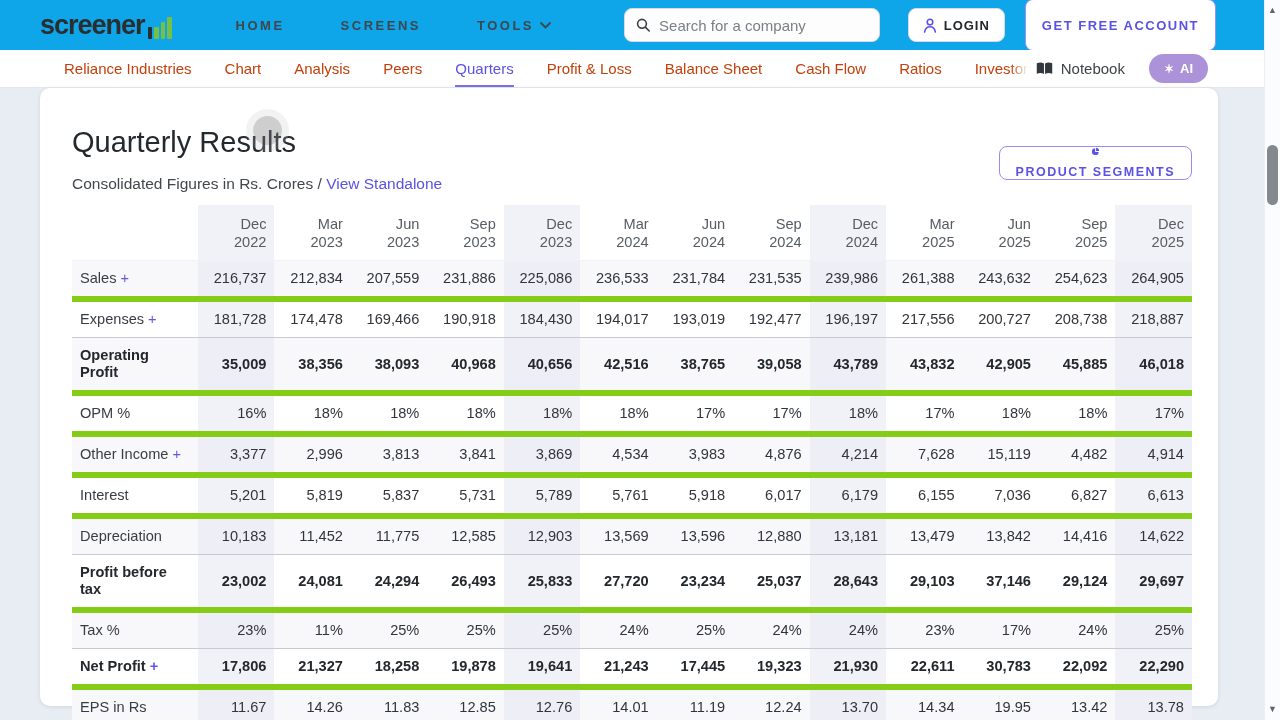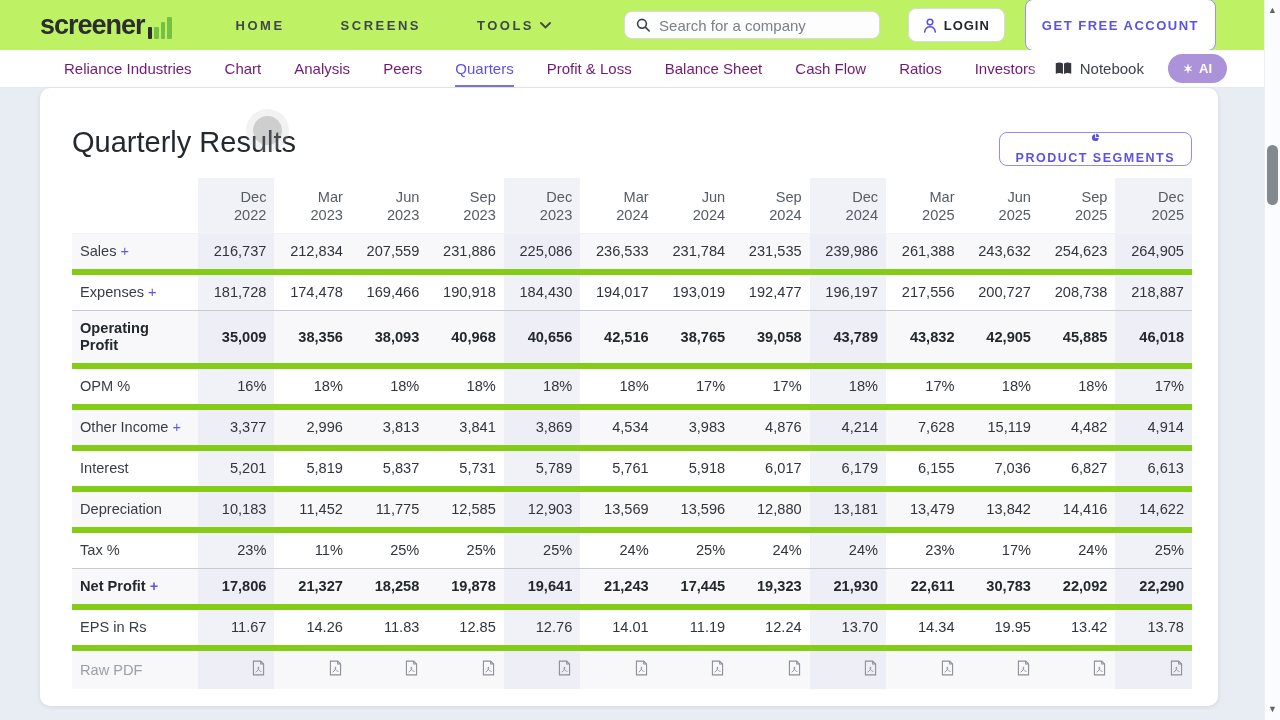--- a/index.html
+++ b/index.html
@@ -7,40 +7,40 @@
   body {
     font-family:"Liberation Sans", sans-serif;
     background:#e8ecf3;
     overflow:hidden;
     position:relative;
     color:#2e3338;
   }
 
   
   .topbar {
-    height:50px; background:#bef264;
+    height:50px; background:#0ea5e9;
     display:flex; align-items:center;
     padding:0 64px 0 40px;
   }
   .logo { display:flex; align-items:flex-end; cursor:pointer; }
   .logo-text {
     font-size:27px; font-weight:700; color:#2b2d2f; letter-spacing:-1px; line-height:1;
   }
   .logo-bars { display:flex; align-items:flex-end; gap:2px; margin-left:3px; }
   .logo-bars i { display:block; width:4.5px; border-radius:1px; background:#76c043; }
   .logo-bars i.dark { background:#2b2d2f; height:12px; }
   .logo-bars i.b1 { height:12px; } .logo-bars i.b2 { height:17px; } .logo-bars i.b3 { height:22px; }
 
   .nav { display:flex; gap:56px; margin-left:64px; }
   .nav-item {
     font-size:13px; letter-spacing:2.5px; font-weight:700; color:#3f464c; cursor:pointer;
     display:flex; align-items:center; gap:6px;
   }
   .search-box {
-    margin-left:auto; width:256px; height:28px;
+    margin-left:auto; width:256px; height:34px;
     border:1px solid #d7dadf; border-radius:8px; background:#fdfdfe;
     display:flex; align-items:center; padding:0 11px; gap:9px;
   }
   .search-box input {
     border:none; outline:none; background:transparent; width:100%;
     font-size:15px; color:#3a3f45; font-family:"Liberation Sans", sans-serif;
   }
   .search-box input::placeholder { color:#7b8087; }
   .btn-login {
     margin-left:28px; height:34px; padding:0 14px;
@@ -54,48 +54,48 @@
     font-size:13px; font-weight:700; letter-spacing:1.5px; color:#5b51e4; cursor:pointer;
   }
 
   
   .tabbar {
     height:38px; background:#fff; border-bottom:1px solid #e4e7ee;
     display:flex; align-items:center; padding:0 64px; position:relative;
   }
   .tabs { display:flex; gap:33px; overflow:hidden; white-space:nowrap; height:100%; flex:1; }
   .tab {
-    font-size:15px; color:#701a75; cursor:pointer;
+    font-size:15px; color:#c2410c; cursor:pointer;
     display:flex; align-items:center; height:100%;
     border-bottom:2.5px solid transparent; padding-top:2px;
   }
   .tab.active { color:#5b51e4; border-bottom-color:#7b72e9; }
   .tab-right {
-    position:absolute; right:53px; top:0; bottom:0;
+    position:absolute; right:72px; top:0; bottom:0;
     display:flex; align-items:center; gap:24px;
     background:linear-gradient(to right, rgba(255,255,255,0), #ffffff 18px);
     padding-left:26px;
   }
   .notebook { display:flex; align-items:center; gap:8px; font-size:15px; color:#3d434a; cursor:pointer; }
   .ai-pill {
     display:flex; align-items:center; gap:6px;
     background:#ab92d9; color:#fff; border:none; cursor:pointer;
     font-size:13px; font-weight:700; padding:7px 15px; border-radius:999px;
     font-family:"Liberation Sans", sans-serif;
   }
   .ai-sparkle { font-size:12px; line-height:1; }
 
   
   .card {
     position:absolute; left:40px; top:88px; width:1178px; height:618px;
     background:#fff; border-radius:10px;
     box-shadow:0 1px 4px rgba(30,40,60,0.10);
     padding:26px 26px 0 32px;
   }
-  .card-head { display:flex; justify-content:space-between; align-items:flex-start;gap:12px; }
+  .card-head { display:flex; justify-content:space-between; align-items:center;gap:12px; }
   .page-title { font-size:29px; font-weight:500; color:#24292e; margin-top:12px; }
   .subtitle { font-size:15.5px; color:#42474d; margin-top:16px; }
   .subtitle a { color:#5b51e4; text-decoration:none; cursor:pointer; }
   .btn-segments {
     margin-top:18px; height:34px; padding:0 16px;
     border:1px solid #958cf0; border-radius:8px; background:#fff;
     display:flex; align-items:center; gap:9px;
     font-size:12.5px; font-weight:700; letter-spacing:1.5px; color:#5b51e4; cursor:pointer;flex-direction:column;
   }
 
@@ -209,20 +209,24 @@
       <span class="ai-sparkle">✶</span>
       <span>AI</span>
     </button>
   </div>
 </div>
 
 <div class="card">
   <div class="card-head">
     <div>
       <div class="page-title">Quarterly Results</div>
+      <div class="subtitle">
+        <span>Consolidated Figures in Rs. Crores /</span>
+        <a>View Standalone</a>
+      </div>
     </div>
     <button class="btn-segments">
       <svg width="15" height="15" viewBox="0 0 24 24">
           <path d="M11 3.5A9 9 0 1 0 20.5 13H11z" fill="#5b51e4"></path>
           <path d="M13.5 2.2a9 9 0 0 1 8.3 8.3h-8.3z" fill="#5b51e4"></path>
         </svg>
       <span>PRODUCT SEGMENTS</span>
     </button>
   </div>
 
@@ -390,20 +394,36 @@
           <td class="hl">12,903</td>
           <td>13,569</td>
           <td>13,596</td>
           <td>12,880</td>
           <td class="hl">13,181</td>
           <td>13,479</td>
           <td>13,842</td>
           <td>14,416</td>
           <td class="hl">14,622</td>
         </tr>
+        <tr class="strong">
+          <td class="label-col">Profit before tax</td>
+          <td class="hl">23,002</td>
+          <td>24,081</td>
+          <td>24,294</td>
+          <td>26,493</td>
+          <td class="hl">25,833</td>
+          <td>27,720</td>
+          <td>23,234</td>
+          <td>25,037</td>
+          <td class="hl">28,643</td>
+          <td>29,103</td>
+          <td>37,146</td>
+          <td>29,124</td>
+          <td class="hl">29,697</td>
+        </tr>
         <tr>
           <td class="label-col">Tax %</td>
           <td class="hl">23%</td>
           <td>11%</td>
           <td>25%</td>
           <td>25%</td>
           <td class="hl">25%</td>
           <td>24%</td>
           <td>25%</td>
           <td>24%</td>

